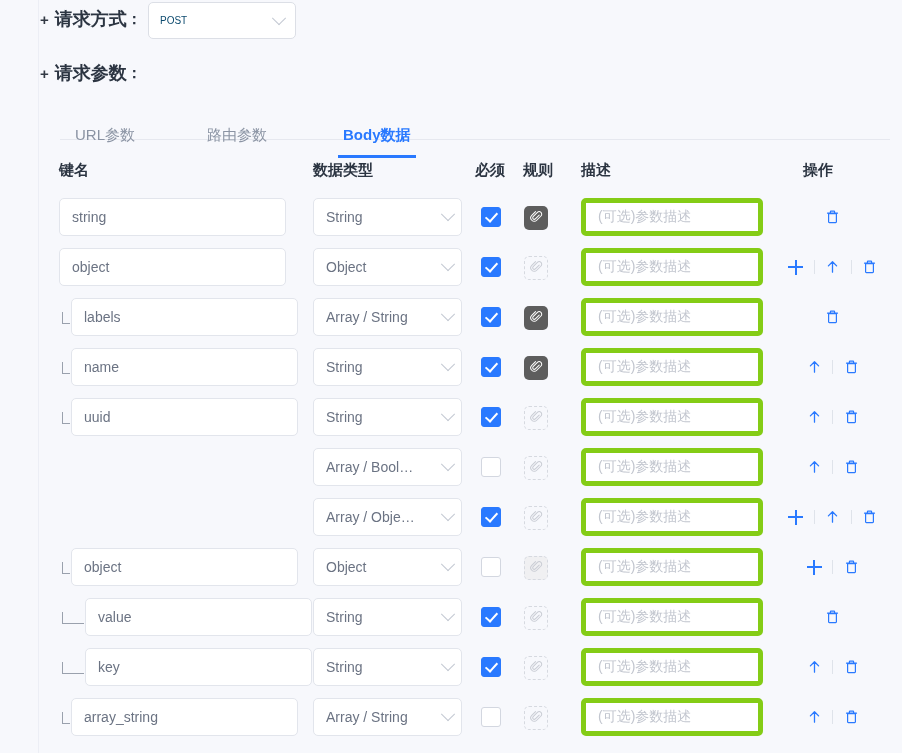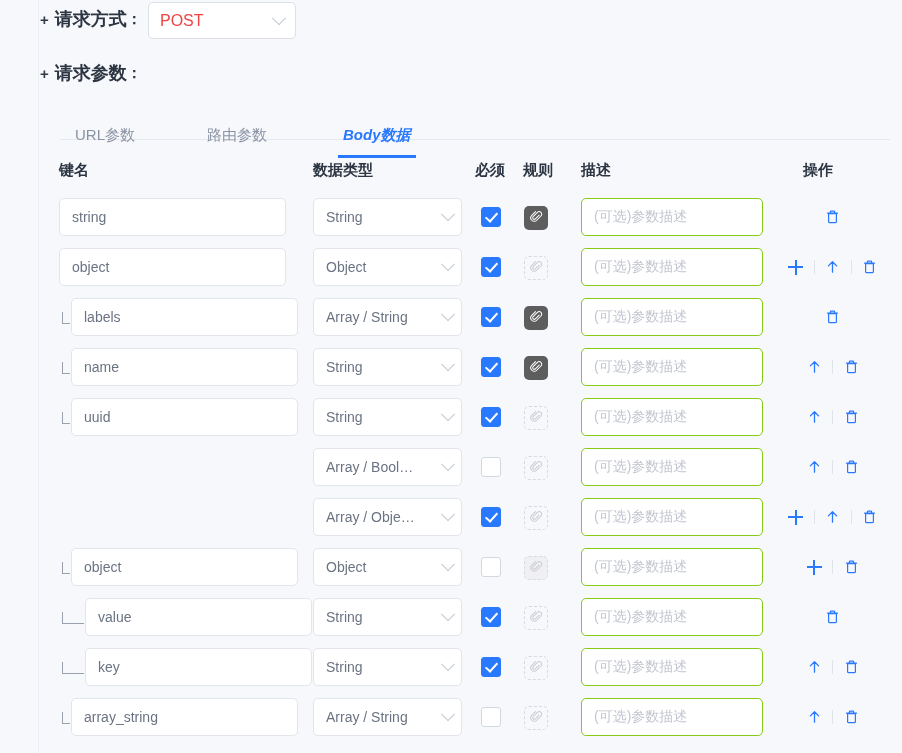--- a/index.html
+++ b/index.html
@@ -49,21 +49,21 @@
     position: absolute;
     left: 148px; top: 2px;
     width: 148px; height: 37px;
     background: #ffffff;
     border: 1px solid #dcdfe6;
     border-radius: 5px;
     display: flex; align-items: center;
     padding: 0 11px;
   }
   .method-select .val {
-    font-size: 16px; color: #ef4444; flex: 1;
+    font-size: 10px; color: #0c4a6e; flex: 1;
   }
   .chev {
     display: inline-block;
     width: 10px; height: 10px;
     border-right: 1.4px solid #c3c8d2;
     border-bottom: 1.4px solid #c3c8d2;
     transform: rotate(45deg) translate(-2px,-2px);
   }
 
   
@@ -80,21 +80,21 @@
     color: #8a93a3;
     padding: 2px 0 12px 0;
     white-space: nowrap;
     position: relative;
     cursor: pointer;
     margin-top: 24px;
   }
   .tab.t0 { margin-left: 15px; }
   .tab.t1 { margin-left: 72px; }
   .tab.t2 { margin-left: 76px; }
-  .tab.active { color: #2979ff; font-weight: bold; font-style: italic; }
+  .tab.active { color: #2979ff; font-weight: bold; }
   .tab.active::after {
     content: "";
     position: absolute;
     left: -5px; right: -5px; bottom: -1px;
     height: 3px;
     background: #2979ff;
   }
 
   
   #table {
@@ -201,21 +201,21 @@
   }
   .cell-rule.active { background: #5d5d5d; }
   .cell-rule.dashed { background: transparent; border: 1px dashed #d6d9e0; }
   .cell-rule.filled { background: #f0f0f2; border: 1px dashed #d6d9e0; }
 
   .cell-desc {
     position: absolute;
     left: 581px; top: 0;
     width: 182px; height: 38px;
     background: #ffffff;
-    border: 1px solid #84cc16;
+    border: 5px solid #84cc16;
     border-radius: 5px;
     display: flex; align-items: center;
     padding: 0 12px;
     font-size: 14px;
     color: #c2c6cf;
     white-space: nowrap;
   }
 
   .cell-ops {
     position: absolute;

